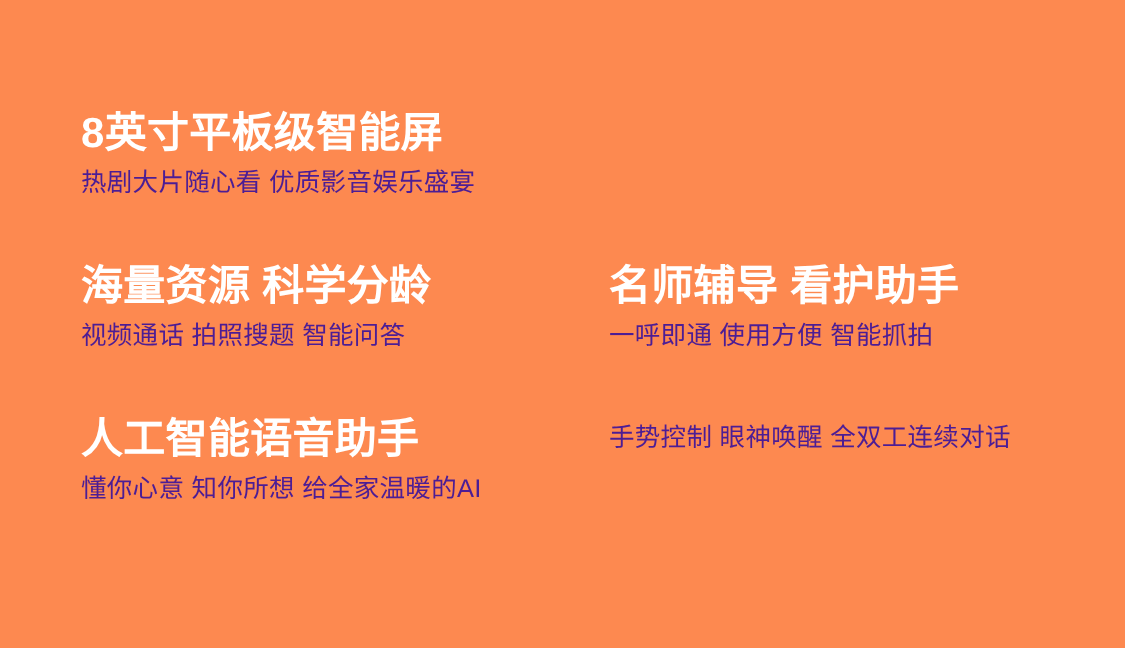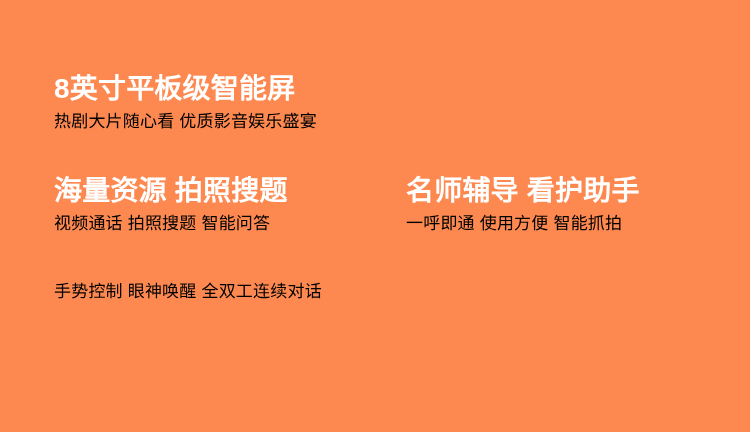--- a/index.html
+++ b/index.html
@@ -48,21 +48,21 @@
     font-size: 28px;
     font-weight: 700;
     line-height: 34px;
     letter-spacing: 0.2px;
     white-space: nowrap;
     margin: 0;
   }
 
   .feature-subtitle {
     display: block;
-    color: #000000;
+    color: #4c1d95;
     font-size: 17px;
     font-weight: 400;
     line-height: 24px;
     letter-spacing: 0.2px;
     white-space: nowrap;
     margin: 4px 0 0 0;
   }
 </style>
 </head>
 <body>
@@ -73,29 +73,33 @@
 
     <div class="feature-block">
       <span class="feature-headline">8英寸平板级智能屏</span>
       <span class="feature-subtitle">热剧大片随心看 优质影音娱乐盛宴</span>
     </div>
 
     <div class="feature-block">
     </div>
 
     <div class="feature-block">
-      <span class="feature-headline">海量资源 拍照搜题</span>
+      <span class="feature-headline">海量资源 科学分龄</span>
       <span class="feature-subtitle">视频通话 拍照搜题 智能问答</span>
     </div>
 
     <div class="feature-block">
       <span class="feature-headline">名师辅导 看护助手</span>
       <span class="feature-subtitle">一呼即通 使用方便 智能抓拍</span>
     </div>
 
+    <div class="feature-block">
+      <span class="feature-headline">人工智能语音助手</span>
+      <span class="feature-subtitle">懂你心意 知你所想 给全家温暖的AI</span>
+    </div>
 
     <div class="feature-block">
       <span class="feature-subtitle">手势控制 眼神唤醒 全双工连续对话</span>
     </div>
 
   </div>
 
 </div>
 
 </body></html>

